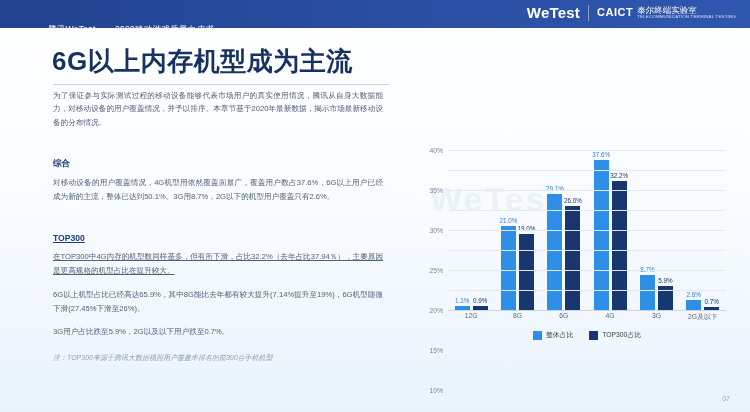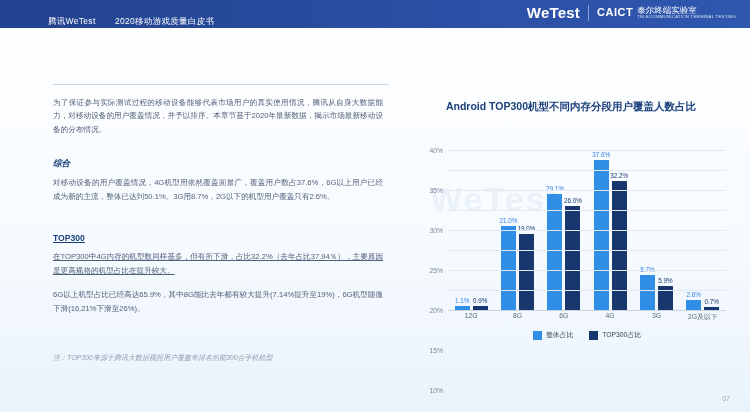--- a/index.html
+++ b/index.html
@@ -15,21 +15,21 @@
     background:linear-gradient(180deg,#ffffff 0%,#f7fbff 55%,#eaf3fb 100%);
     overflow:hidden;
   }
   
   .header {
     position:absolute; left:0; top:0; width:750px; height:28px;
     background:#1f3b8a;
     background:linear-gradient(90deg,#23428f 0%,#2b50a5 60%,#2f57ae 100%);
   }
   .header .crumb {
-    position:absolute; left:48px; top:16px;
+    position:absolute; left:48px; top:24px;
     font-size:8.5px; color:#ffffff; letter-spacing:.3px;
   }
   .header .crumb .sep { display:inline-block; width:14px; }
   .brand {
     position:absolute; right:14px; top:4px;
     display:flex; align-items:center; gap:8px;
   }
   .brand .wetest {
     font-size:15px; font-weight:bold; color:#ffffff; letter-spacing:.2px;
     font-family:"Liberation Sans", sans-serif;
@@ -48,27 +48,27 @@
   
   .title {
     position:absolute; left:52px; top:44px;
     font-size:26px; font-weight:bold; color:#17325f; letter-spacing:.5px;
   }
   .rule {
     position:absolute; left:53px; top:84px; width:336px; height:1px;
     background:#c9d6e6;
   }
   .intro {
-    position:absolute; left:53px; top:96px; width:330px;
+    position:absolute; left:53px; top:89px; width:330px;
     font-size:7.6px; line-height:1.75; color:#51617a; text-align:justify;
   }
   .sec-h {
     position:absolute; left:53px; font-size:8.6px; font-weight:bold; color:#1a3f7a;
   }
-  .sec-h.a { top:158px;font-style:italic; }
+  .sec-h.a { top:158px; }
   .sec-h.b { top:233px;text-decoration:underline; }
   .para {
     position:absolute; left:53px; width:330px;
     font-size:7.6px; line-height:1.85; color:#51617a; text-align:justify;
   }
   .para.p1 { top:176px; }
   .para.p2 { top:250px;text-decoration:underline; }
   .para.p3 { top:288px; }
   .para.p4 { top:325px; }
   .note {
@@ -159,34 +159,35 @@
       <span class="caict">
         <span class="caict-mark">CAICT</span>
         <span class="caict-cn">
           <span class="cn1">泰尔终端实验室</span>
           <span class="cn2">TELECOMMUNICATION TERMINAL TESTING</span>
         </span>
       </span>
     </div>
   </div>
 
+  <div class="title">6G以上内存机型成为主流</div>
   <div class="rule"></div>
 
   <div class="intro">为了保证参与实际测试过程的移动设备能够代表市场用户的真实使用情况，腾讯从自身大数据能力，对移动设备的用户覆盖情况，并予以排序。本章节基于2020年最新数据，揭示市场最新移动设备的分布情况。</div>
 
   <div class="sec-h a">综合</div>
   <div class="para p1">对移动设备的用户覆盖情况，4G机型用依然覆盖面最广，覆盖用户数占37.6%，6G以上用户已经成为新的主流，整体已达到50.1%。3G用8.7%，2G以下的机型用户覆盖只有2.6%。</div>
 
   <div class="sec-h b">TOP300</div>
   <div class="para p2">在TOP300中4G内存的机型数同样基多，但有所下滑，占比32.2%（去年占比37.94％），主要原因是更高规格的机型占比在提升较大。</div>
-  <div class="para p3">6G以上机型占比已经高达65.9%，其中8G能比去年都有较大提升(7.14%提升至19%)，6G机型随微下滑(16.21%下滑至26%)。</div>
+  <div class="para p3">6G以上机型占比已经高达65.9%，其中8G能比去年都有较大提升(7.14%提升至19%)，6G机型随微下滑(27.45%下滑至26%)。</div>
+  <div class="para p4">3G用户占比跌至5.9%，2G以及以下用户跌至0.7%。</div>
 
   <div class="note">注：TOP300来源于腾讯大数据视照用户覆盖率排名的前300台手机机型</div>
 
-  <div class="chart-title">Android TOP300机型不同内存分段用户覆盖人数占比</div>
   <div class="wm">WeTest</div>
 
   <div class="chart-card">
     <div class="plot" id="plot">
       <div class="groups" id="groups">
           <div class="group">
             <div class="bar s1" style="height: 4.4px; background: rgb(47, 143, 230);">
               <span class="vlab">1.1%</span>
             </div>
             <div class="bar s2" style="height: 3.6px; background: rgb(23, 55, 110);">

